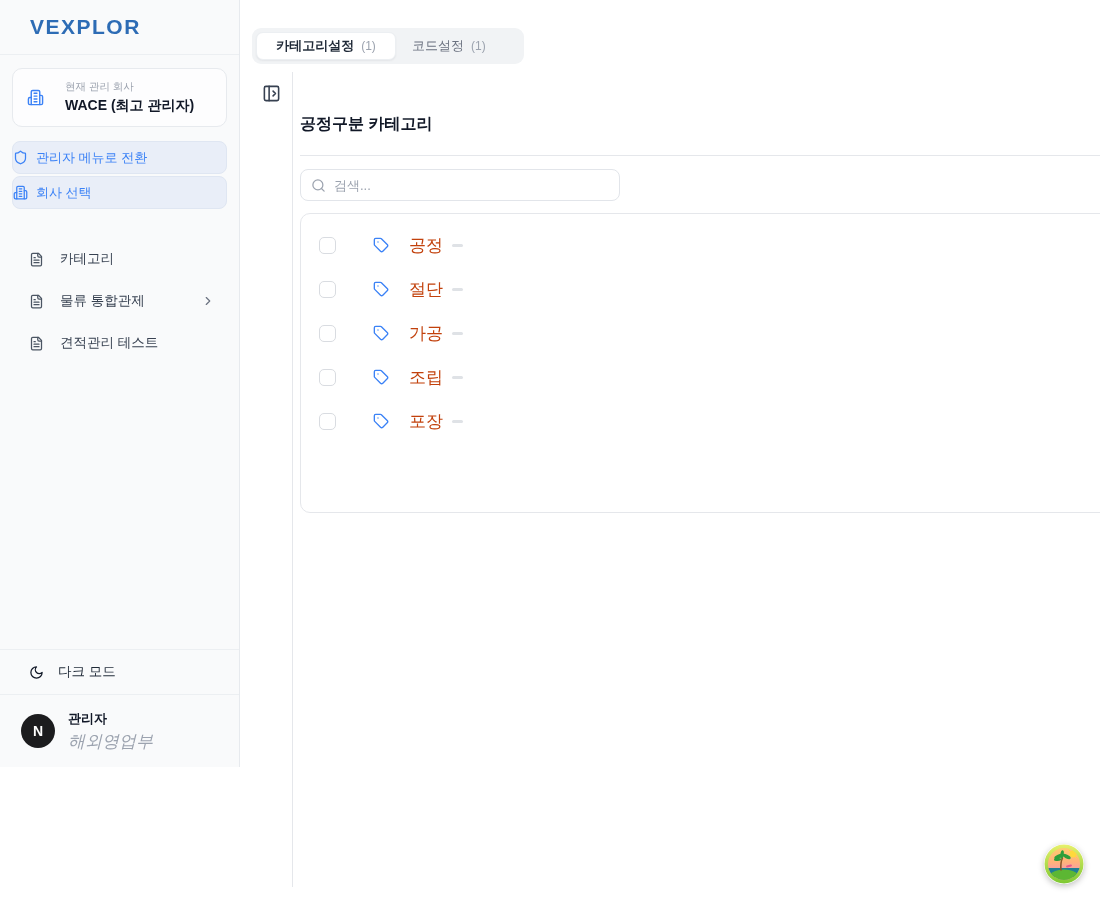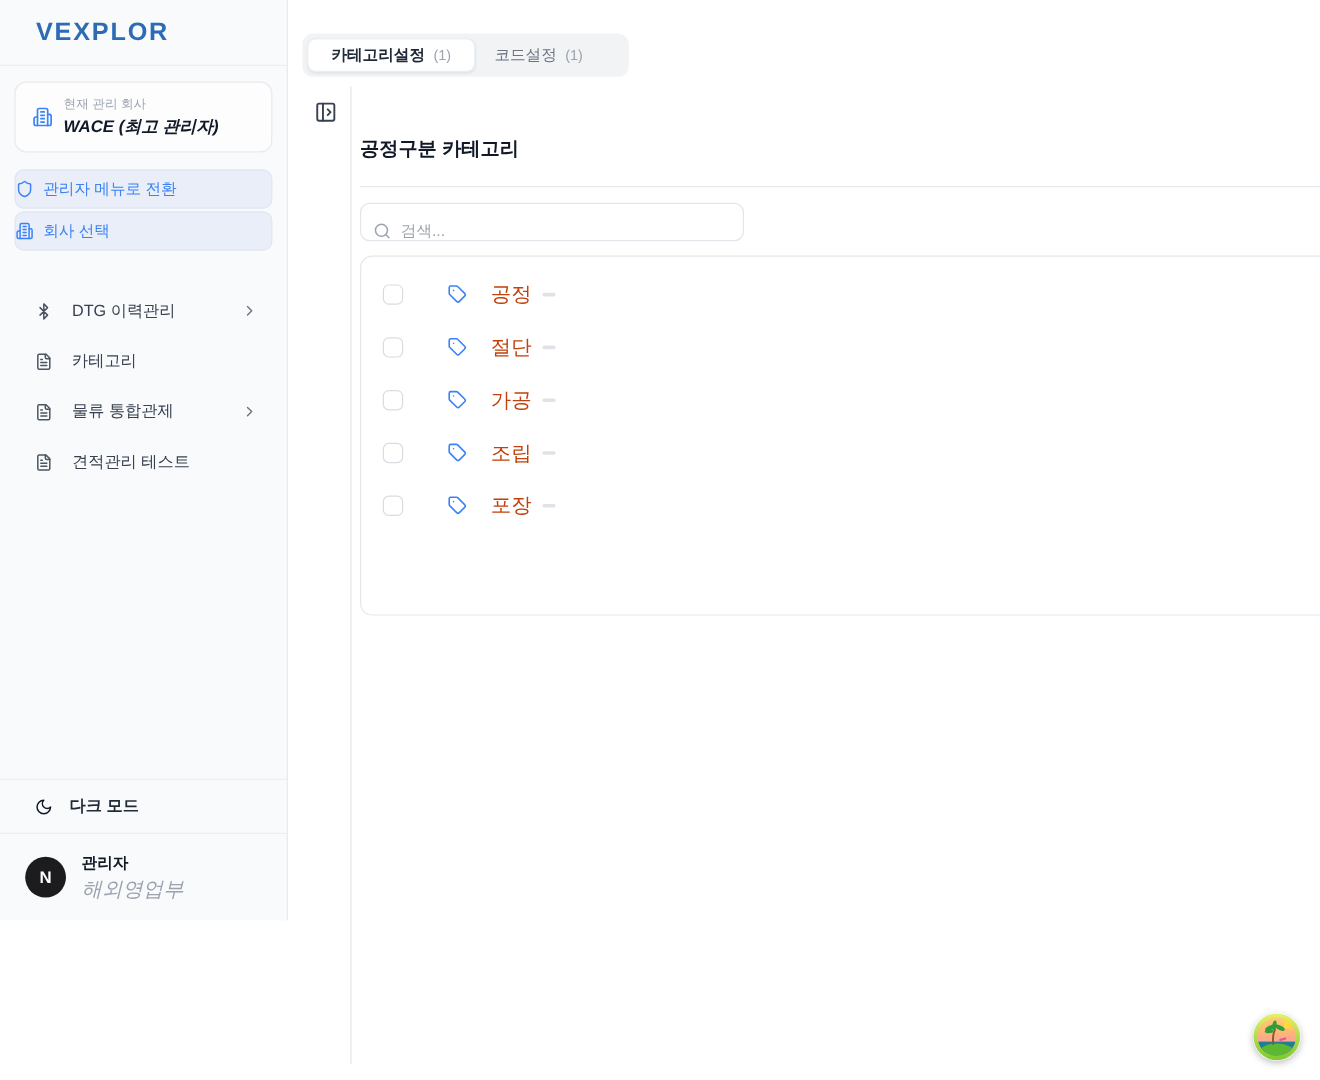--- a/index.html
+++ b/index.html
@@ -18,25 +18,25 @@
     position:absolute; left:0; top:0; width:240px; height:767px;
     background:#f9fafb; border-right:1px solid #e7eaee;
     display:flex; flex-direction:column;
   }
   .logo-row { height:55px; border-bottom:1px solid #eceff2; display:flex; align-items:center; padding-left:30px; }
   .logo { color:#2d6cb5; font-size:21px; font-weight:800; letter-spacing:1.5px; }
 
   .company-card {
     margin:13px 12px 0 12px; height:59px;
     background:#fdfdfe; border:1px solid #e7eaee; border-radius:10px;
-    display:flex; align-items:center; padding:12px 14px; gap:9px;
+    display:flex; align-items:center; padding:12px 14px; gap:21px;
   }
   .company-card .ic { color:#3b82f6; }
   .company-label { font-size:10.5px; color:#9ca3af; margin-bottom:3px; }
-  .company-name { font-size:14px; font-weight:700; color:#111827;font-style:italic; }
+  .company-name { font-size:14px; font-weight:700; color:#111827; }
 
   .side-btn {
     margin:14px 12px 0 12px; height:33px; border-radius:8px;
     background:#e9eef8; border:1px solid #dfe6f2;
     color:#3b82f6; font-size:13px; font-weight:500;
     display:flex; align-items:center; justify-content:flex-start; gap:8px;
   }
   .side-btn + .side-btn { margin-top:2px; }
 
   .nav { margin-top:29px; }
@@ -46,21 +46,21 @@
     color:#374151; font-size:13.5px; font-weight:500;
   }
   .nav-item .ic { color:#4b5563; }
   .nav-item .chev { margin-left:auto; color:#6b7280; }
   .nav-label { white-space:nowrap; }
 
   .side-footer { margin-top:auto; }
   .side-div { height:1px; background:#eceff2; }
   .dark-row {
     height:44px; display:flex; align-items:center; padding-left:29px; gap:14px;
-    font-size:13.5px; font-weight:700; color:#1f2937; cursor:pointer;
+    font-size:13.5px; font-weight:400; color:#1f2937; cursor:pointer;
   }
   .dark-row .ic { color:#111827; }
   .user-row { height:72px; display:flex; align-items:center; padding-left:21px; gap:13px; cursor:pointer; }
   .avatar {
     width:34px; height:34px; border-radius:50%; background:#1c1c1e;
     color:#fff; font-size:14px; font-weight:600;
     display:flex; align-items:center; justify-content:center;
   }
   .user-name { font-size:13px; font-weight:700; color:#111827; margin-bottom:2px; }
   .user-dept { font-size:17px; color:#9ca3af;font-style:italic; }
@@ -84,21 +84,21 @@
   .panel-toggle { position:absolute; left:262px; top:84px; color:#374151; }
   .vdivider { position:absolute; left:292px; top:72px; width:1px; height:815px; background:#e5e7eb; }
 
   .content { position:absolute; left:300px; top:78px; width:830px; }
   .page-title { font-size:16px; font-weight:700; color:#111827; margin-top:36px; }
   .hdivider { height:1px; background:#e5e7eb; margin-top:20px; }
 
   .search-box {
     margin-top:13px; width:320px; height:32px;
     border:1px solid #e2e5ea; border-radius:8px; background:#fff;
-    display:flex; align-items:flex-end; padding:0 10px; gap:8px; color:#9ca3af;
+    display:flex; align-items:center; padding:0 10px; gap:8px; color:#9ca3af;
   }
   .search-box input {
     border:none; outline:none; flex:1; font-size:13px; color:#374151;
     font-family:inherit; background:transparent;
   }
   .search-box input::placeholder { color:#9ca3af; }
 
   .card {
     margin-top:12px; width:830px; height:300px;
     border:1px solid #e5e7eb; border-radius:10px; background:#fff;
@@ -164,33 +164,20 @@
           <path d="M10 6h4"></path>
           <path d="M10 10h4"></path>
           <path d="M10 14h4"></path>
           <path d="M10 18h4"></path>
         </svg>
     </span>
     <span>회사 선택</span>
   </button>
 
   <nav class="nav">
-    <div class="nav-item">
-      <span class="ic">
-        <svg width="15" height="15" viewBox="0 0 24 24" fill="none" stroke="currentColor" stroke-width="2" stroke-linecap="round" stroke-linejoin="round">
-            <path d="m7 7 10 10-5 5V2l5 5L7 17"></path>
-          </svg>
-      </span>
-      <span class="nav-label">DTG 이력관리</span>
-      <span class="ic chev">
-        <svg width="14" height="14" viewBox="0 0 24 24" fill="none" stroke="currentColor" stroke-width="2" stroke-linecap="round" stroke-linejoin="round">
-            <path d="m9 18 6-6-6-6"></path>
-          </svg>
-      </span>
-    </div>
     <div class="nav-item">
       <span class="ic">
         <svg width="15" height="15" viewBox="0 0 24 24" fill="none" stroke="currentColor" stroke-width="2" stroke-linecap="round" stroke-linejoin="round">
             <path d="M15 2H6a2 2 0 0 0-2 2v16a2 2 0 0 0 2 2h12a2 2 0 0 0 2-2V7Z"></path>
             <path d="M14 2v4a2 2 0 0 0 2 2h4"></path>
             <path d="M10 9H8"></path>
             <path d="M16 13H8"></path>
             <path d="M16 17H8"></path>
           </svg>
       </span>

